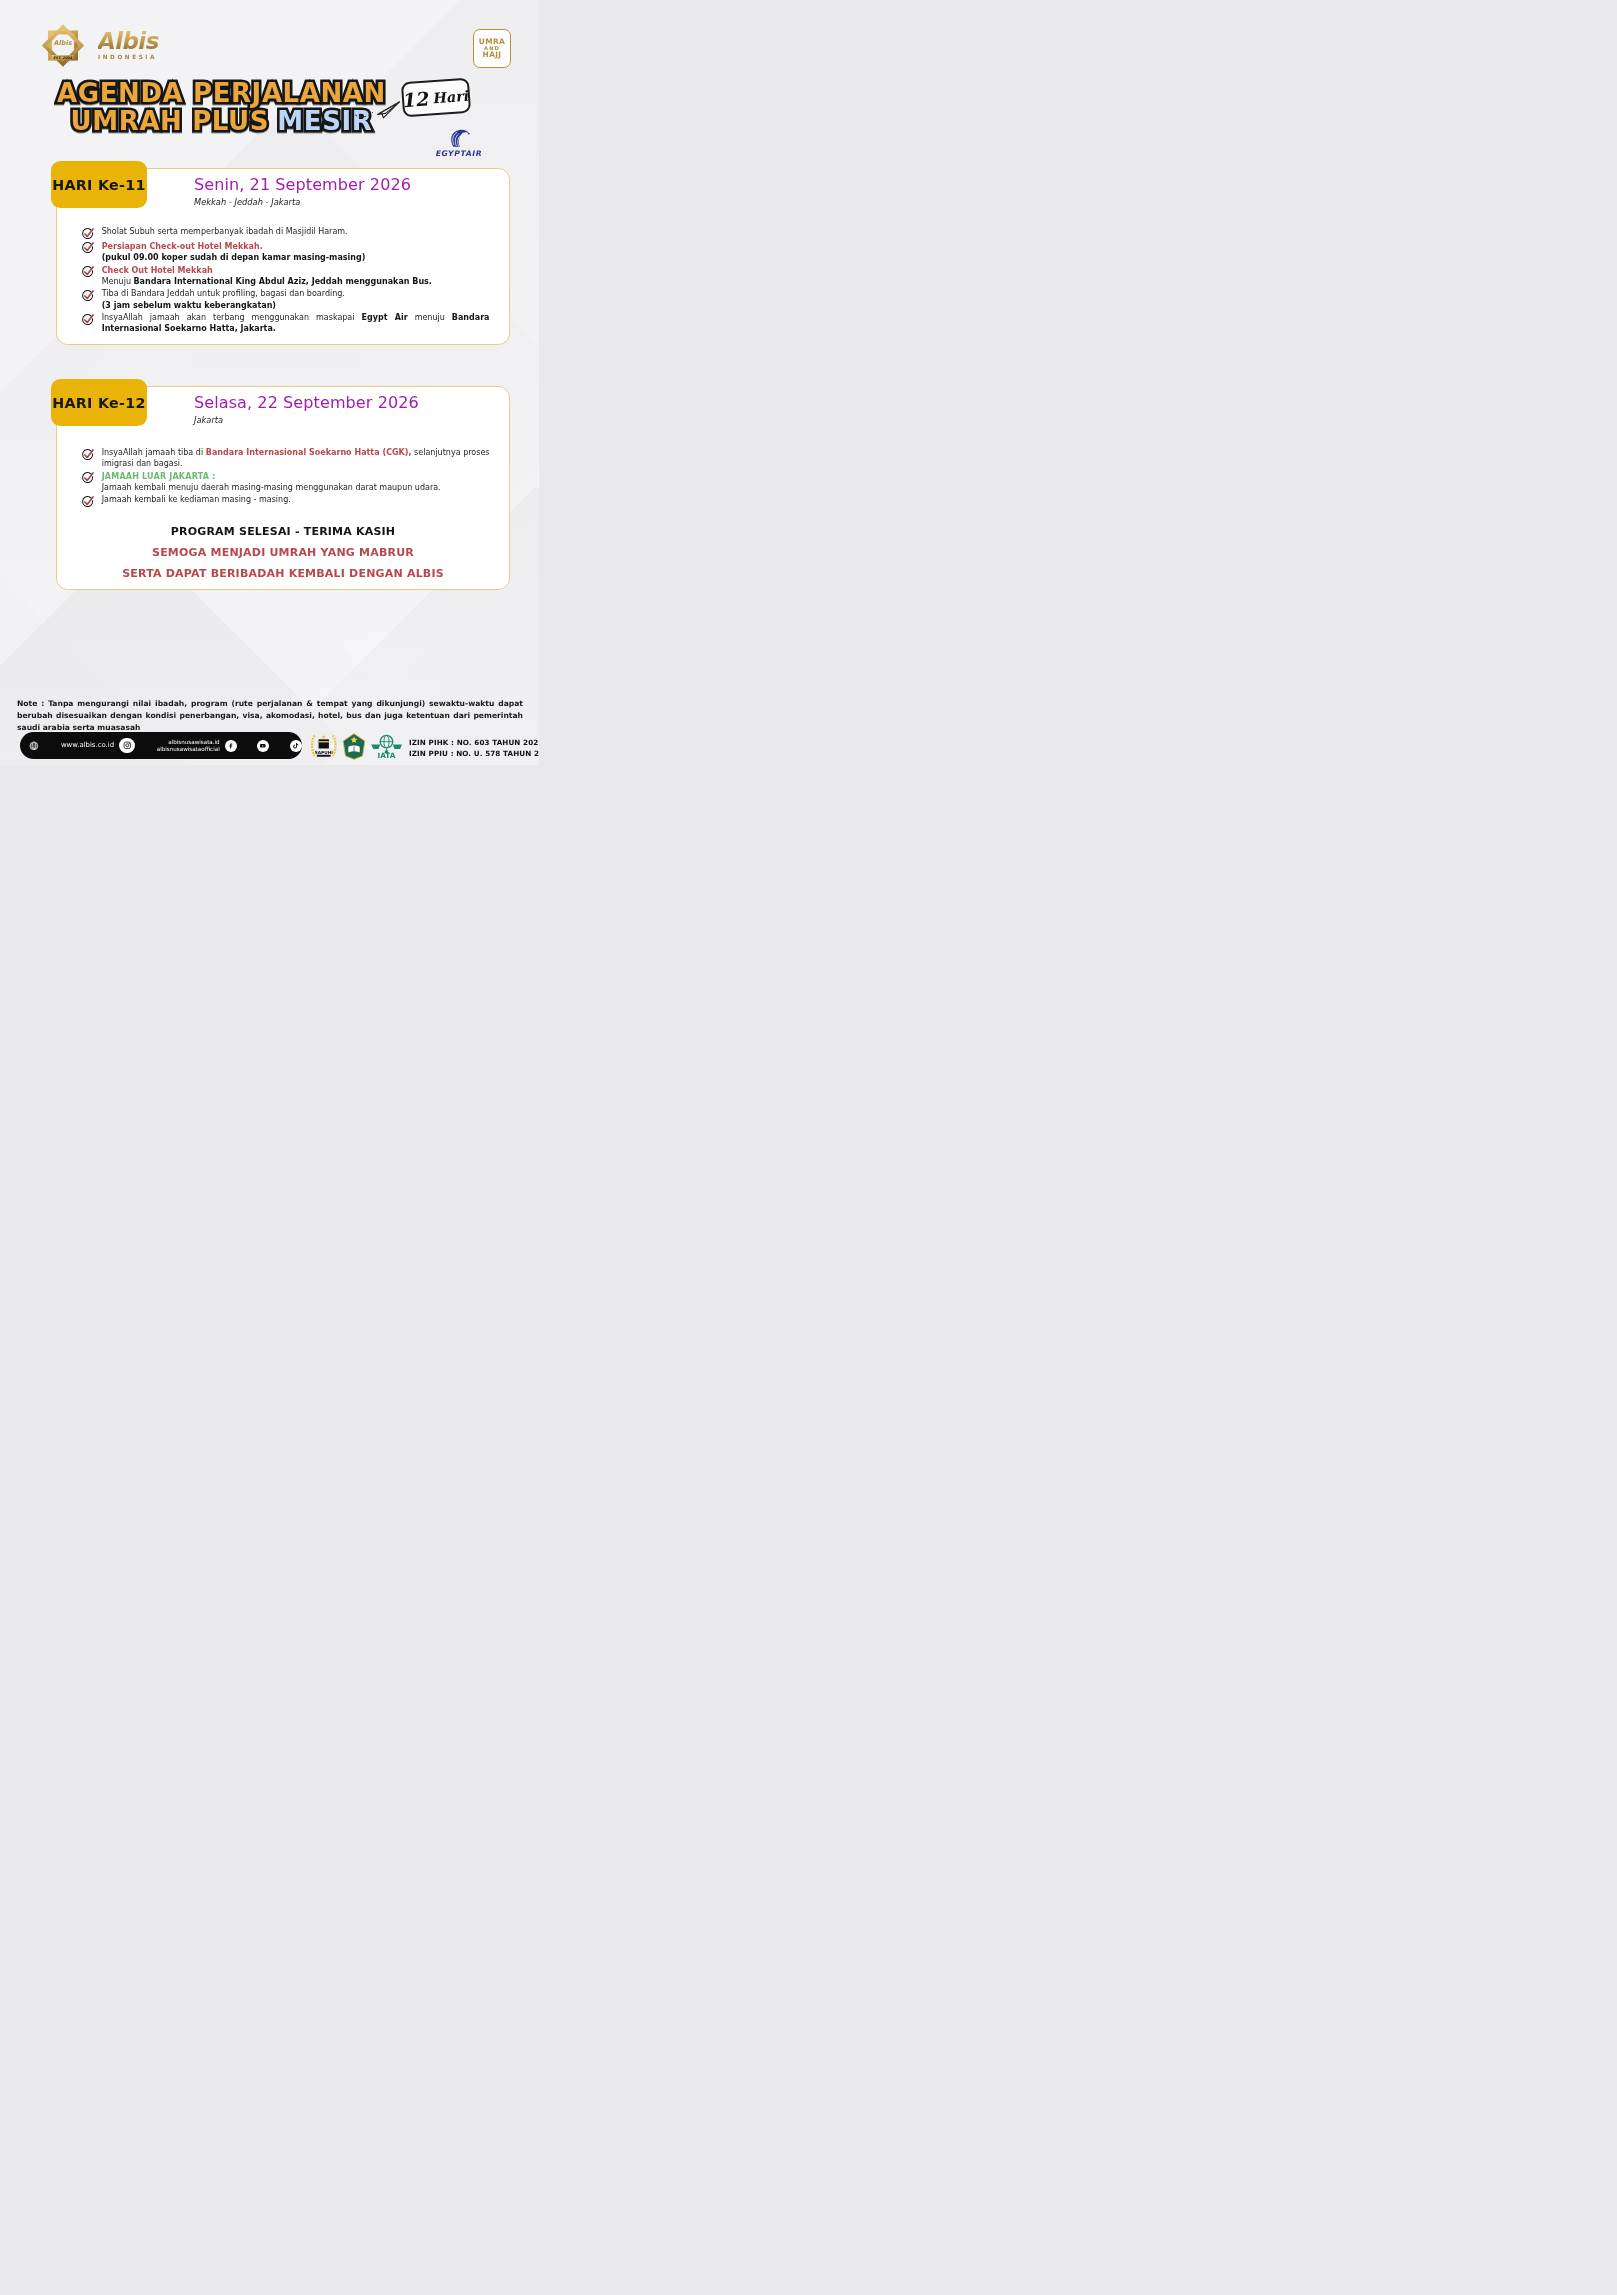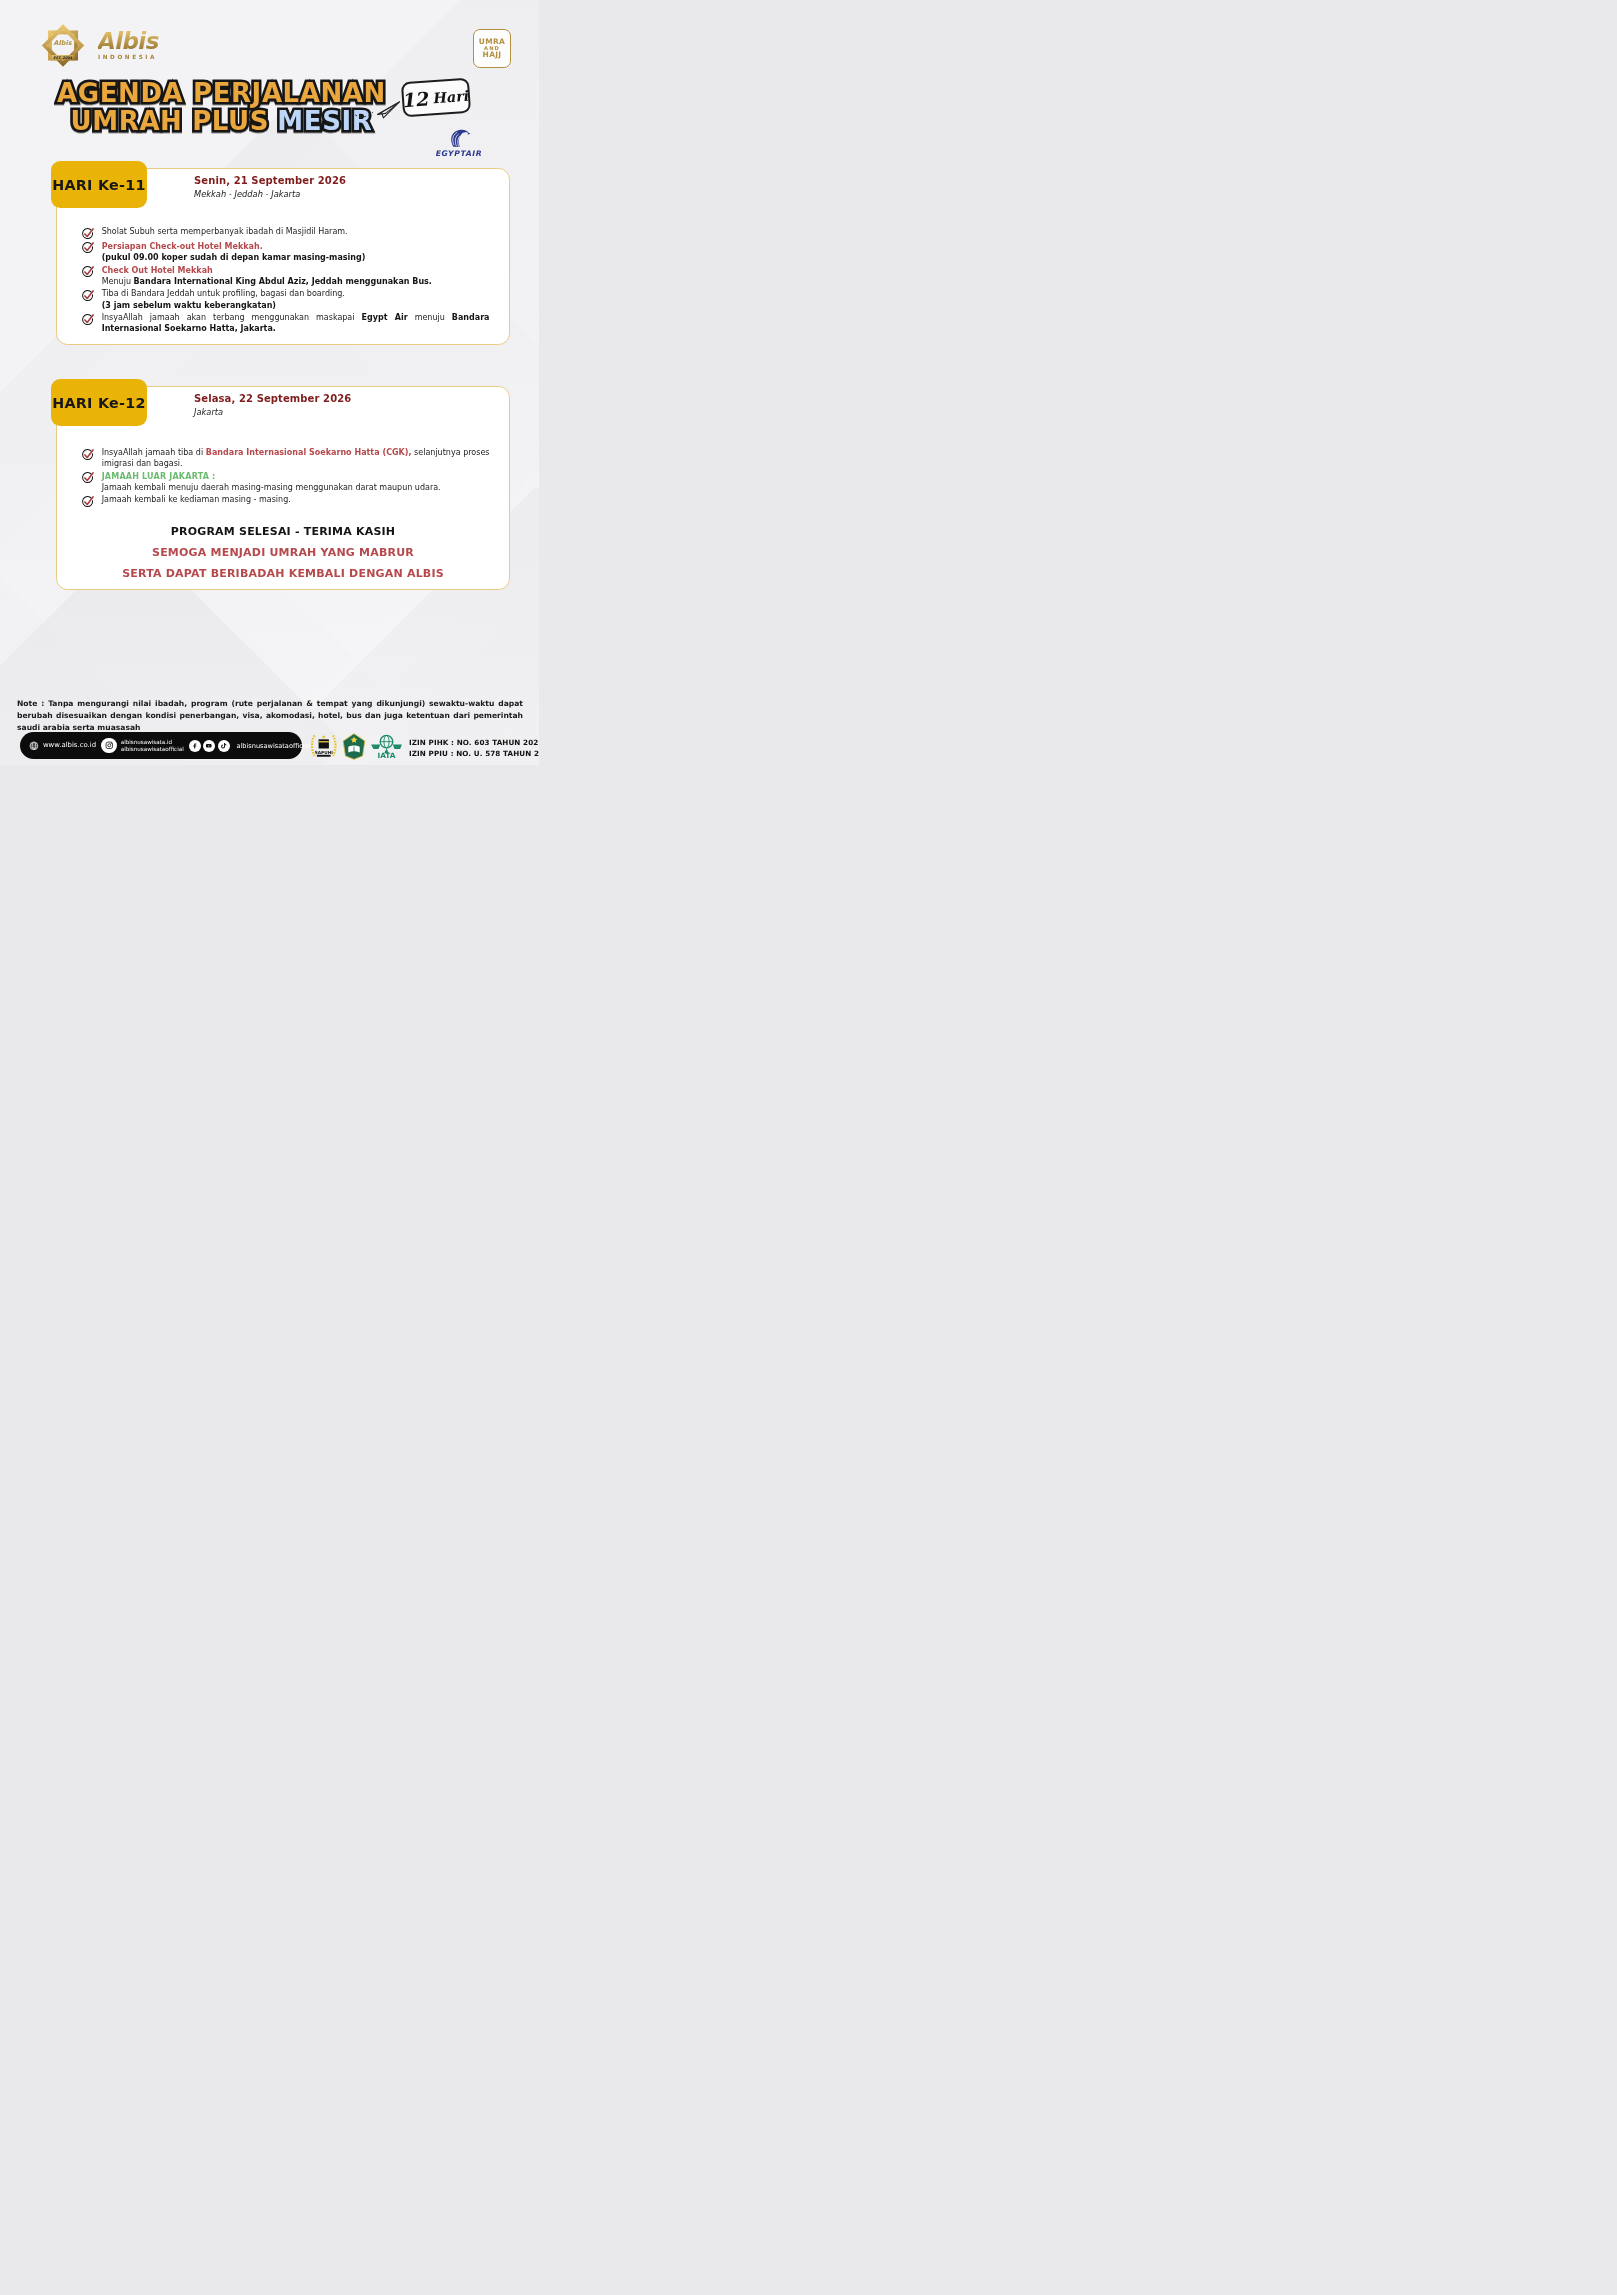--- a/index.html
+++ b/index.html
@@ -52,21 +52,21 @@
 
   
   .card{position:absolute;left:56px;width:452px;background:#ffffff;border:1.7px solid #e9cb81;border-radius:11.5px;z-index:2;}
   .card1{top:168px;height:175px;}
   .card2{top:386px;height:202px;}
   .day-badge{position:absolute;left:51px;width:96px;height:47px;background:#eab308;border-radius:9.2px;z-index:4;
      display:flex;align-items:center;justify-content:center;font-size:14.3px;font-weight:800;color:#181818;letter-spacing:0.3px;}
   .badge1{top:161px;}
   .badge2{top:379px;}
   .day-head{position:absolute;left:137px;top:5.7px;z-index:5;}
-  .day-date{font-size:10px;font-weight:700;color:#7f1d1d;letter-spacing:0.1px;}
+  .day-date{font-size:16px;font-weight:400;color:#a21caf;letter-spacing:0.1px;}
   .day-route{font-size:8.3px;font-style:italic;color:#222;margin-top:2.9px;}
 
   .items{position:absolute;left:24px;right:19.5px;top:60px;display:flex;flex-direction:column;gap:1px;z-index:3;}
   .card1 .items{top:57px;}
   .item{display:flex;align-items:flex-start;gap:7.5px;}
   .chk{flex:0 0 13.2px;width:13.2px;height:13.2px;margin-top:0.6px;}
   .chk svg{width:13.2px;height:13.2px;overflow:visible;}
   .item-content{flex:1;font-size:8px;line-height:1.42;color:#1d1d1d;}
   .item-line{margin:0;}
   .item-line.justify{text-align:justify;text-align-last:left;}
@@ -79,21 +79,21 @@
   .closing .c1{font-size:11px;font-weight:800;color:#141414;letter-spacing:0.2px;}
   .closing .c2,.closing .c3{font-size:11px;font-weight:800;color:#b5494c;letter-spacing:0.2px;}
 
   
   .note{position:absolute;left:17px;top:690px;width:506px;font-size:7.6px;font-weight:700;color:#1a1a1a;
      line-height:1.6;text-align:justify;text-align-last:left;}
 
   
   .footer-pill{position:absolute;left:20px;top:732px;width:282px;height:27px;background:#0c0c0c;border-radius:13.8px;
      display:flex;align-items:center;gap:5.2px;padding:0 9.2px;box-sizing:border-box;color:#fff;}
-  .fp-item{display:flex;align-items:center;gap:4px;}
+  .fp-item{display:flex;align-items:center;gap:22px;text-align:right;}
   .fp-web{font-size:6.9px;}
   .ig-circle{width:15.5px;height:15.5px;border-radius:50%;background:#fff;display:flex;align-items:center;justify-content:center;}
   .fp-lines{font-size:5.6px;line-height:1.2;}
   .soc{width:12px;height:12px;border-radius:50%;background:#fff;display:flex;align-items:center;justify-content:center;margin-right:-1.7px;}
   .fp-handle{font-size:6.6px;margin-left:4.6px;}
 
   .cert{position:absolute;top:733px;display:flex;align-items:center;justify-content:center;}
   .permits{position:absolute;left:409px;top:737px;width:125px;font-size:7.2px;font-weight:800;color:#121212;line-height:1.55;letter-spacing:0.1px;}
   .permit-line{white-space:nowrap;}
 </style>

